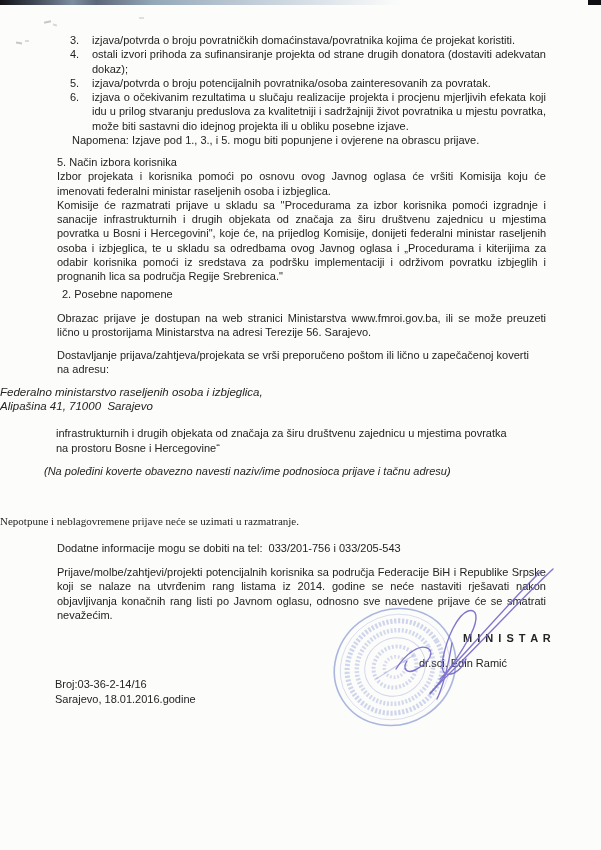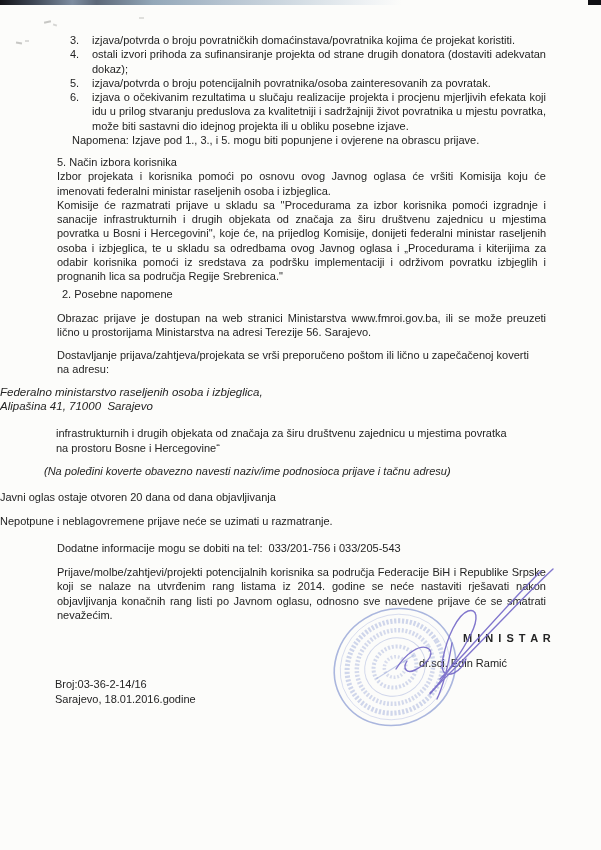--- a/index.html
+++ b/index.html
@@ -45,21 +45,21 @@
 
   .sec5 { position: absolute; left: 57px; top: 155px; width: 489px; }
   .sec6-h { position: absolute; left: 62px; top: 287px; }
   .obrazac { position: absolute; left: 57px; top: 311px; width: 489px; }
   .obrazac a { color: #242424; cursor: pointer; }
   .dostav { position: absolute; left: 57px; top: 348px; width: 489px; }
   .addr { position: absolute; left: 0; top: 386px; width: 601px; line-height: 13.5px; font-size: 11.5px; }
   .naznaka { position: absolute; left: 56px; top: 426px; width: 489px; line-height: 14.5px; }
   .poledjina { position: absolute; left: 44px; top: 464px; }
   .open-notice { position: absolute; left: 0; top: 490px; width: 601px; }
-  .incomplete { position: absolute; left: 0; top: 514px; width: 601px; }
+  .incomplete { position: absolute; left: 0; top: 514px; width: 601px; font-family: Liberation Serif, serif; }
   .contact { position: absolute; left: 57px; top: 541px; white-space: pre-wrap; }
   .finalpara { position: absolute; left: 57px; top: 565px; width: 489px; }
 
   .ministar { position: absolute; left: 427px; top: 631px; font-weight: bold; letter-spacing: 1px; margin-left: 36px; }
   .sig-name { position: absolute; left: 419px; top: 656px; }
   .footer-block { position: absolute; left: 55px; top: 677px; line-height: 14.5px; }
 
   .overlay-svg { position: absolute; left: 0; top: 0; pointer-events: none; }
 </style>
 </head>
@@ -115,21 +115,20 @@
     <div class="nowrap" style="white-space:pre;">Alipašina 41, 71000  Sarajevo</div>
   </div>
 
   <div class="naznaka center">
     <div class="nowrap">infrastrukturnih i drugih objekata od značaja za širu društvenu zajednicu u mjestima povratka</div>
     <div class="nowrap">na prostoru Bosne i Hercegovine“</div>
   </div>
 
   <div class="poledjina ital">(Na poleđini koverte obavezno navesti naziv/ime podnosioca prijave i tačnu adresu)</div>
 
-  <div class="open-notice center bold">Javni oglas ostaje otvoren 20 dana od dana objavljivanja</div>
 
   <div class="incomplete center">Nepotpune i neblagovremene prijave neće se uzimati u razmatranje.</div>
 
   <div class="contact bold">Dodatne informacije mogu se dobiti na tel:  033/201-756 i 033/205-543</div>
 
   <p class="finalpara just">Prijave/molbe/zahtjevi/projekti potencijalnih korisnika sa područja Federacije BiH i Republike Srpske koji se nalaze na utvrđenim rang listama iz 2014. godine se neće nastaviti rješavati nakon objavljivanja konačnih rang listi po Javnom oglasu, odnosno sve navedene prijave će se smatrati nevažećim.</p>
 
   <div class="ministar">M I N I S T A R</div>
   <div class="sig-name">dr.sci. Edin Ramić</div>
 

